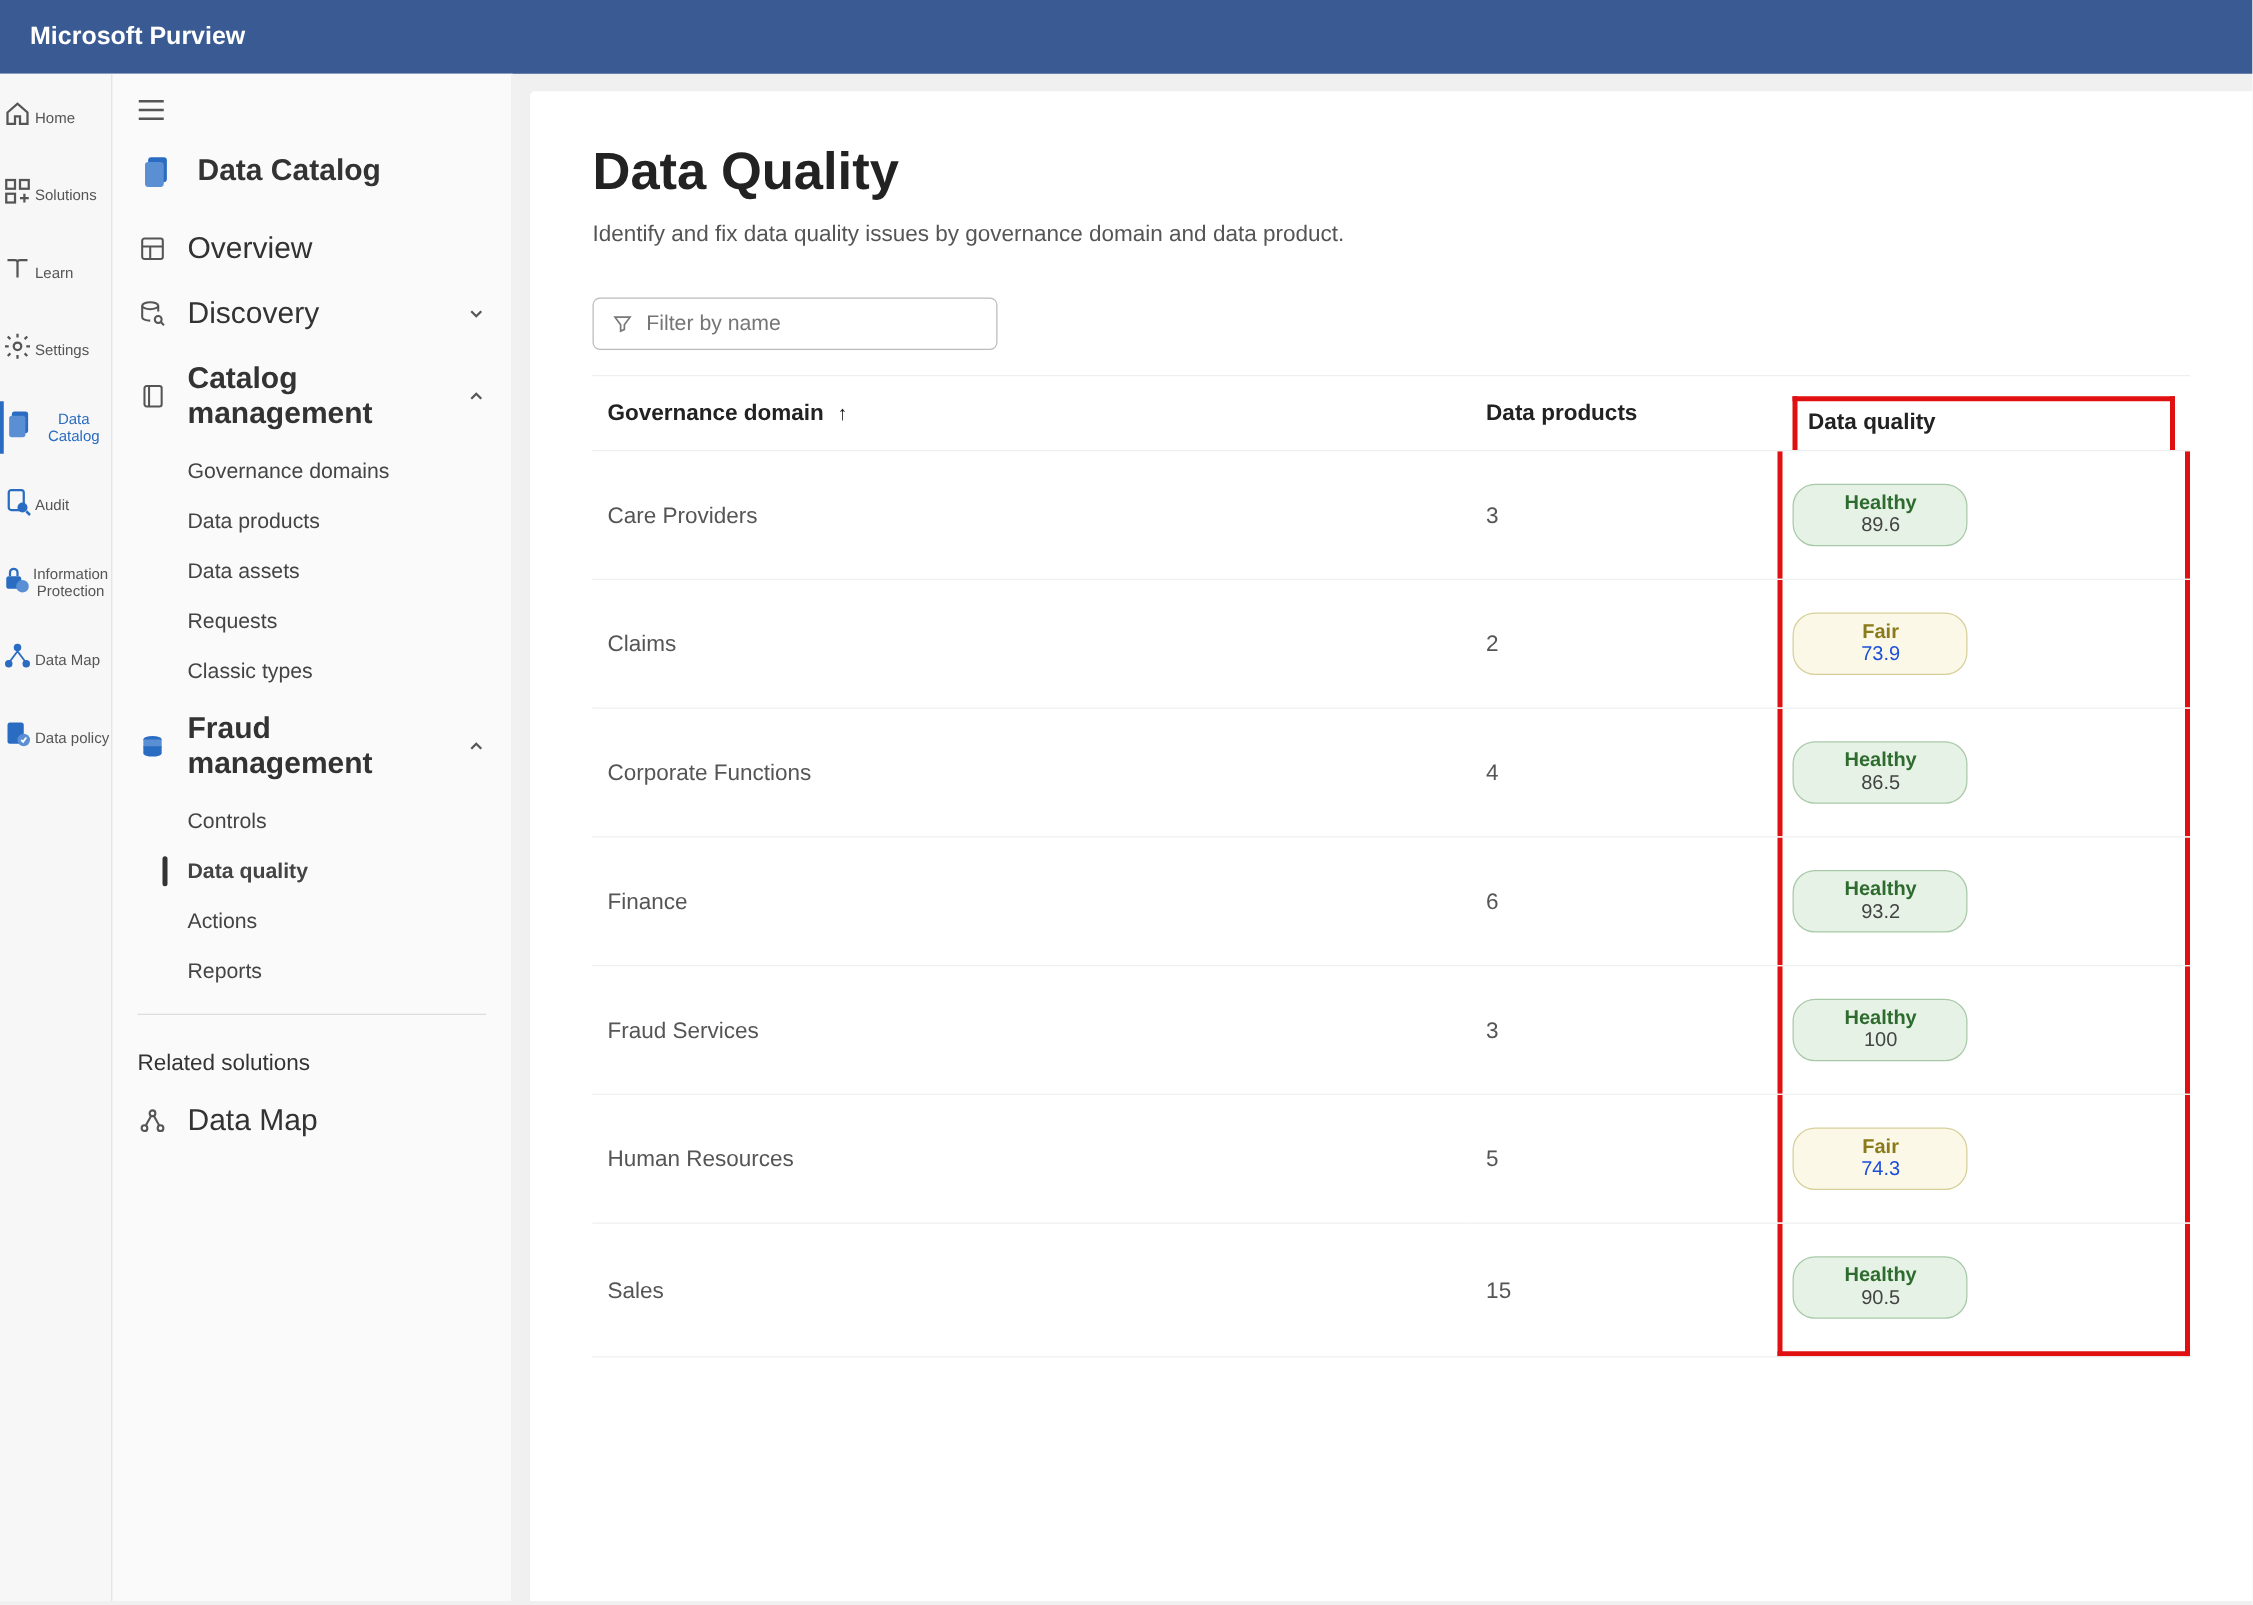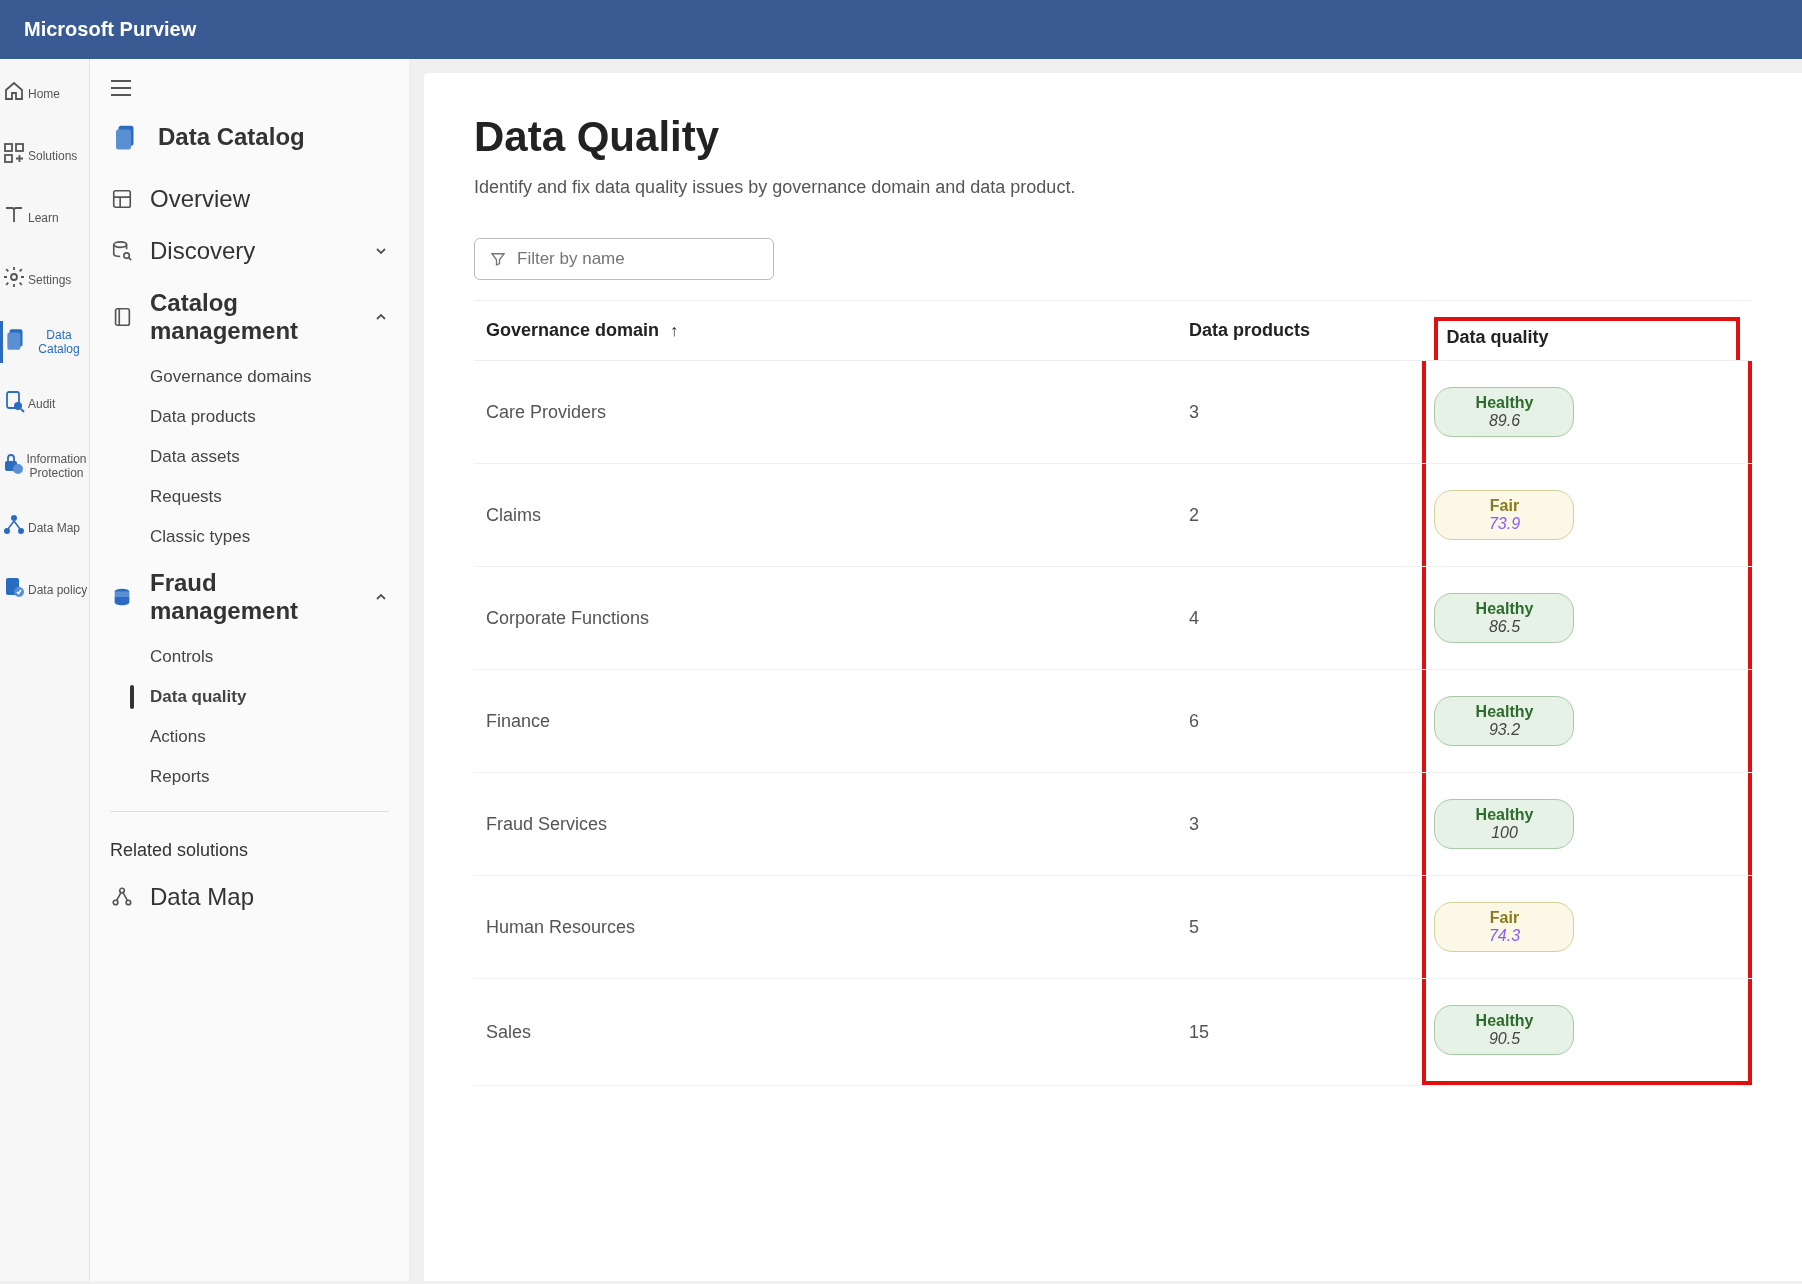--- a/index.html
+++ b/index.html
@@ -33,39 +33,39 @@
     .nav-sub.active::before { content:""; position:absolute; left:40px; top:8px; bottom:8px; width:4px; background:#333; border-radius:2px; }
     
     .divider { height: 1px; background: #ddd; margin: 14px 20px; }
     .related-title { font-size: 18px; font-weight: 400; padding: 14px 20px 10px 20px; color: #333; }
     
     
     .main { flex: 1; padding: 40px 50px; background: #fff; margin: 14px 0 0 14px; border-radius: 4px 0 0 0; overflow-y:auto; }
     .page-title { font-size: 42px; font-weight: 700; margin-bottom: 16px; color: #222; }
     .page-subtitle { font-size: 18px; color: #555; margin-bottom: 40px; }
     
-    .filter-box { display: inline-flex; align-items: center; border: 1px solid #bbb; border-radius: 6px; padding: 10px 14px; gap: 10px; width: 300px; margin-bottom: 20px; }
+    .filter-box { display: inline-flex; align-items: center; border: 1px solid #bbb; border-radius: 6px; padding: 10px 14px; gap: 10px; width: 324px; margin-bottom: 20px; }
     .filter-box input { border: none; outline: none; font-size: 17px; flex:1; background: transparent; }
     
     .table-wrap { display: flex; align-items: flex-start; }
     .table { flex: 1; border-collapse: collapse; }
     .table th { text-align: left; font-size: 18px; font-weight: 700; padding: 16px 12px; border-bottom: 1px solid #eee; border-top: 1px solid #eee; color:#222;}
     .table td { padding: 26px 12px; border-bottom: 1px solid #f0f0f0; font-size: 18px; color: #555; }
     .col-domain { width: 55%; }
     .col-products { width: 20%; }
     .col-quality { width: 25%; }
     .sort-arrow { margin-left: 6px; font-size: 16px; }
     
     .pill { display: inline-flex; align-items: center; justify-content: space-between; border-radius: 18px; padding: 6px 14px; min-width: 140px; font-size: 16px; flex-direction: column; }
     .pill-healthy { background: #e6f2e6; border: 1px solid #a8c9a8; color: #2e6b2e; }
     .pill-healthy .score { color: #444; }
     .pill-fair { background: #fbf8e8; border: 1px solid #d6cf9a; color: #8a7a1a; }
-    .pill-fair .score { color: #8b5cf6; }
+    .pill-fair .score { color: #1d4ed8; }
     .pill .status { font-weight: 600; }
-    .pill .score { font-weight: 400; font-style: italic; }
+    .pill .score { font-weight: 400; }
     
     .red-box { border: 4px solid #e01010; padding: 0 8px 20px 8px; margin-left: -10px; }
     
     svg { display: block; }
   </style>
 </head>
 <body>
 
 <div class="header-bar">
   <span>Microsoft Purview</span>

